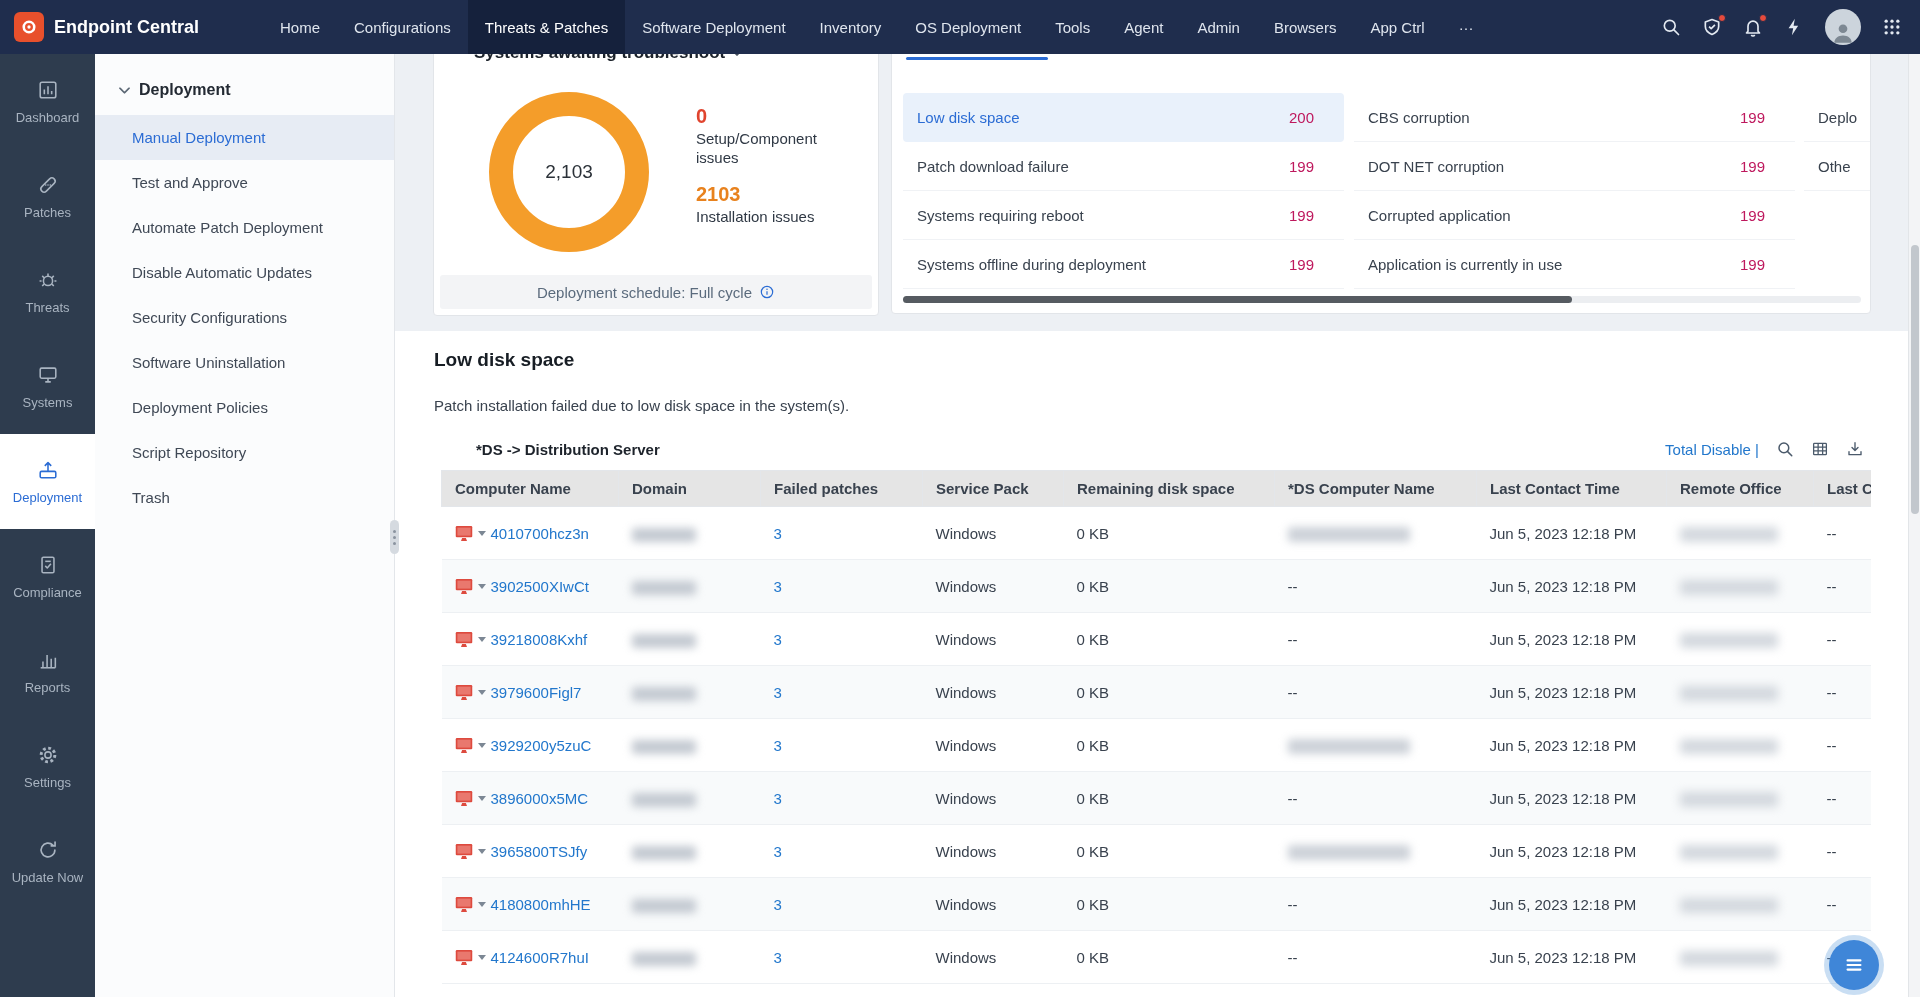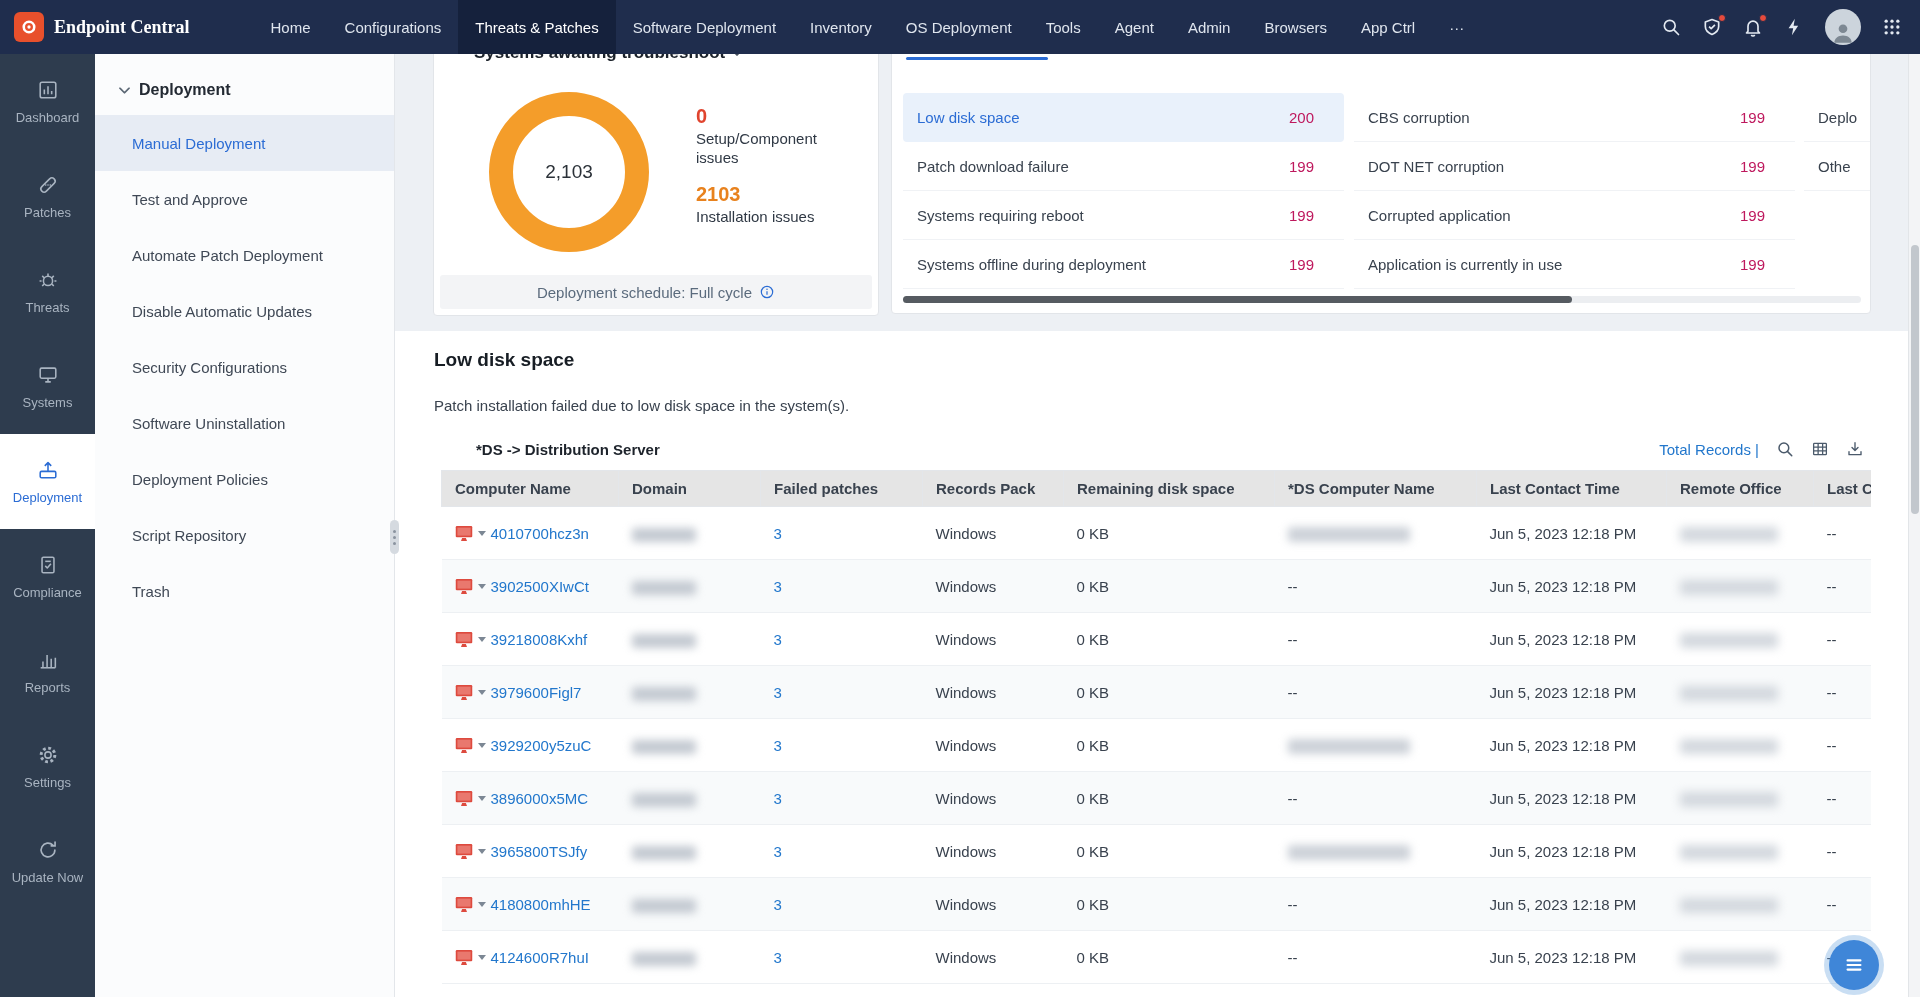--- a/index.html
+++ b/index.html
@@ -5,21 +5,21 @@
   * { box-sizing: border-box; margin: 0; padding: 0; }
   html,body { width:1920px; height:997px; overflow:hidden; }
   body { font-family:"Liberation Sans", sans-serif; background:#edf0f4; }
   .screen { position:relative; width:1920px; height:997px; overflow:hidden; }
 
   
   .topnav { height:54px; background:#1f2d4d; display:flex; align-items:stretch; padding-left:14px; position:relative; z-index:20; }
   .brand { display:flex; align-items:center; gap:10px; margin-right:64px; cursor:pointer; }
   .brand-logo { width:30px; height:30px; background:#e8502c; border-radius:6px; display:flex; align-items:center; justify-content:center; flex:0 0 auto; }
   .brand-logo svg { width:18px; height:18px; }
-  .brand-name { color:#fff; font-size:18px; font-weight:700; white-space:nowrap;font-family:Liberation Serif, serif; }
+  .brand-name { color:#fff; font-size:18px; font-weight:700; white-space:nowrap; }
   .nav-items { display:flex; align-items:stretch; }
   .nav-item { display:flex; align-items:center; padding:0 17px; color:#dfe5ee; font-size:15px; white-space:nowrap; cursor:pointer; text-decoration:none; }
   .nav-item.active { background:#15213c; color:#fff; }
   .nav-right { margin-left:auto; display:flex; align-items:center; gap:21px; padding-right:18px; }
   .nav-ic { position:relative; width:20px; height:20px; color:#e3e9f1; cursor:pointer; display:flex; }
   .nav-ic svg { width:20px; height:20px; }
   .nav-ic .dot { position:absolute; top:-3px; right:-4px; width:8px; height:8px; background:#e64a3c; border-radius:50%; border:1.5px solid #1f2d4d; }
   .avatar { width:36px; height:36px; border-radius:50%; background:#ccd4dc; display:flex; align-items:flex-end; justify-content:center; overflow:hidden; cursor:pointer; }
   .avatar svg { width:26px; height:26px; color:#7d8893; }
 
@@ -30,21 +30,21 @@
   .iconbar { width:95px; background:#2e3c4e; display:flex; flex-direction:column; padding-top:0; flex:0 0 auto; }
   .ib-item { height:95px; display:flex; flex-direction:column; align-items:center; justify-content:center; gap:9px; color:#a9b4c1; cursor:pointer; }
   .ib-item svg { width:22px; height:22px; flex:0 0 auto; }
   .ib-label { font-size:13px; white-space:nowrap; }
   .ib-item.active { background:#ffffff; color:#2b6cd4; }
 
   
   .subnav { width:300px; background:#fbfcfd; border-right:1px solid #e3e6ea; flex:0 0 auto; }
   .subnav-header { display:flex; align-items:center; gap:9px; padding:27px 0 16px 24px; font-size:16px; font-weight:700; color:#232a33; cursor:pointer; }
   .subnav-header svg { width:11px; height:7px; color:#5c6875; }
-  .sn-item { height:56px; display:flex; align-items:center; padding-left:37px; font-size:15px; color:#3f4855; cursor:pointer; white-space:nowrap; }
+  .sn-item { height:45px; display:flex; align-items:center; padding-left:37px; font-size:15px; color:#3f4855; cursor:pointer; white-space:nowrap; }
   .sn-item.active { background:#e7ecf4; color:#2b6cd4; }
 
   .splitter { position:absolute; left:390px; top:466px; width:9px; height:34px; background:#d5dae0; border-radius:5px; z-index:6; display:flex; flex-direction:column; align-items:center; justify-content:center; gap:3px; cursor:col-resize; }
   .splitter i { width:3px; height:3px; background:#8a939e; border-radius:50%; }
 
   
   .main { flex:1 1 auto; position:relative; background:#edf0f4; overflow:hidden; }
   .card { position:absolute; background:#fff; border:1px solid #e2e5e9; border-radius:4px; }
 
   
@@ -511,21 +511,21 @@
           <div class="h-thumb"></div>
         </div>
       </section>
 
       <section class="content-sheet">
         <h2 class="sheet-heading">Low disk space</h2>
         <p class="sheet-desc">Patch installation failed due to low disk space in the system(s).</p>
         <div class="toolbar-row">
           <span class="ds-note">*DS -&gt; Distribution Server</span>
           <span class="tb-right">
-            <a class="total-records">Total Records |</a>
+            <a class="total-records">Total Disable |</a>
             <span class="tb-ic">
                 <svg viewBox="0 0 24 24">
                   <use href="#search-icon"></use>
                 </svg>
               </span>
             <span class="tb-ic">
                 <svg viewBox="0 0 24 24">
                   <use href="#table-icon"></use>
                 </svg>
               </span>
@@ -548,21 +548,21 @@
                 <col style="width:202px">
                 <col style="width:190px">
                 <col style="width:147px">
                 <col style="width:160px">
             </colgroup>
             <thead>
               <tr>
                 <th>Computer Name</th>
                 <th>Domain</th>
                 <th>Failed patches</th>
-                <th>Records Pack</th>
+                <th>Service Pack</th>
                 <th>Remaining disk space</th>
                 <th>*DS Computer Name</th>
                 <th>Last Contact Time</th>
                 <th>Remote Office</th>
                 <th>Last C</th>
               </tr>
             </thead>
             <tbody>
 
                 <tr>

